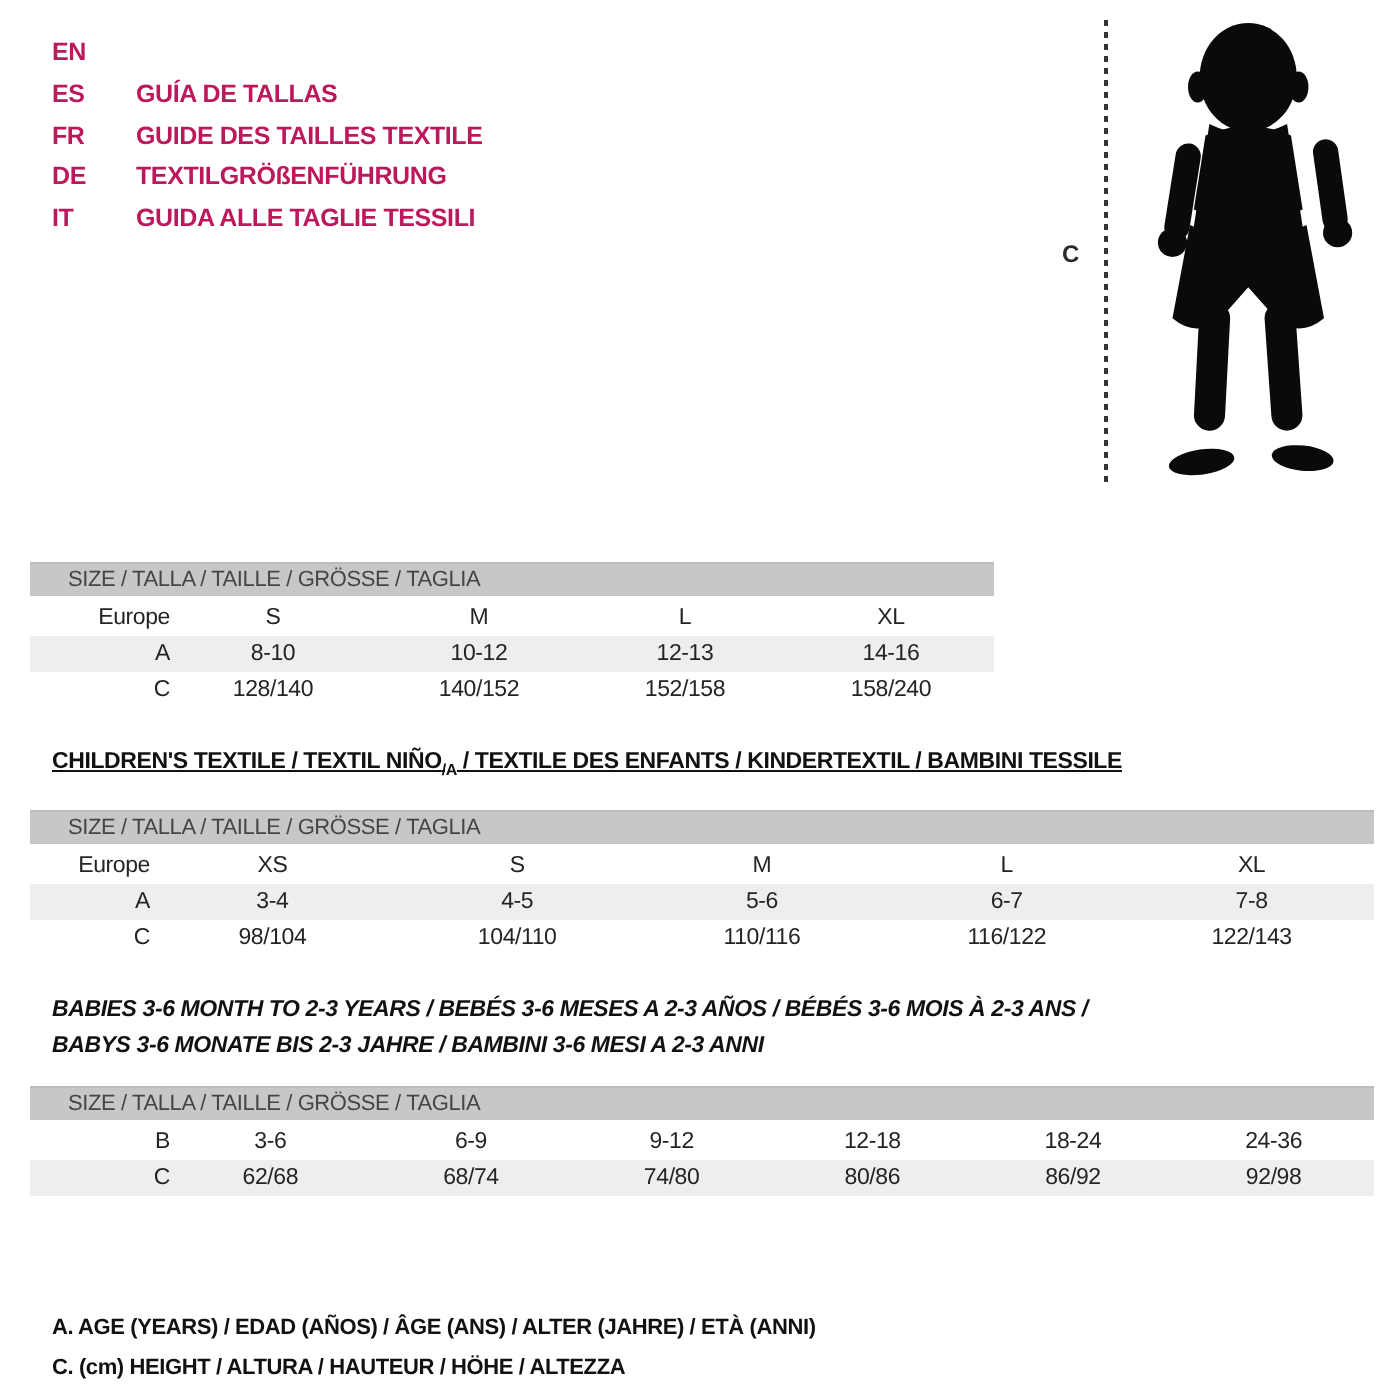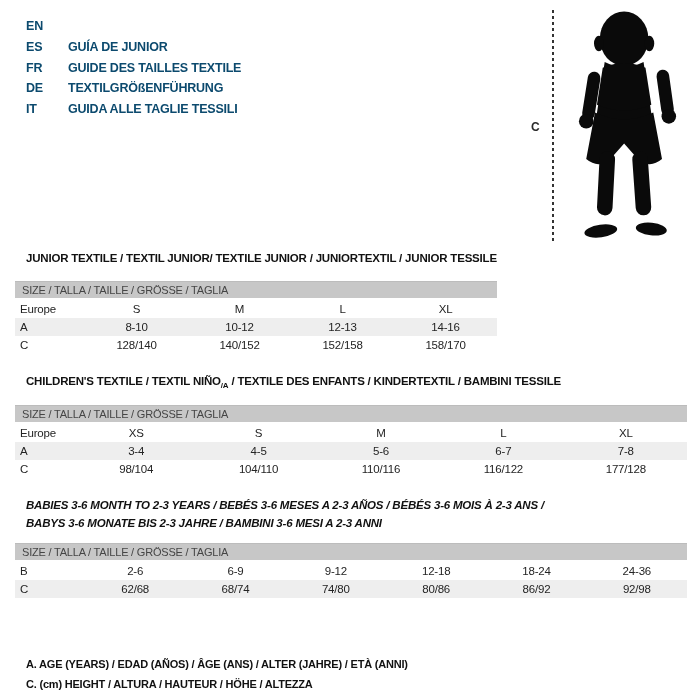--- a/index.html
+++ b/index.html
@@ -5,21 +5,21 @@
   * { margin:0; padding:0; box-sizing:border-box; }
   html,body { background:#fff; }
   body { font-family:"Liberation Sans", sans-serif; color:#1d1d1d; }
   .page {
     position:relative; width:700px; height:700px; background:#ffffff;
     overflow:hidden; letter-spacing:-0.2px;
   }
 
   
   .lang-block { position:absolute; left:26px; top:16px; }
-  .lang-row { display:flex; line-height:20.8px; font-size:12.5px; font-weight:bold; color:#0c4a6e; }
+  .lang-row { display:flex; line-height:20.8px; font-size:12.5px; font-weight:bold; color:#be185d; }
   .lang-code { width:42px; }
 
   
   .measure-label { position:absolute; left:531px; top:120px; font-size:12px; font-weight:bold; color:#2a2a2a; }
   .measure-line {
     position:absolute; left:552px; top:10px; width:2px; height:234px;
     background:repeating-linear-gradient(to bottom, #333 0 3px, transparent 3px 6px);
   }
   .baby-svg { position:absolute; left:560px; top:6px; width:136px; height:246px; }
 
@@ -27,43 +27,43 @@
   .section-title {
     position:absolute; left:26px; font-size:11.5px; font-weight:bold; color:#111;
     line-height:18px; white-space:nowrap;
   }
   .size-table {
     position:absolute; left:15px; table-layout:fixed; border-collapse:separate; border-spacing:0;
     font-size:11.5px; color:#242424;
   }
   .size-table td { height:18px; vertical-align:middle; overflow:hidden; white-space:nowrap; }
   .size-table .bar td {
-    background:#c7c7c7; color:#454545; font-size:11px; padding-left:7px;
+    background:#c7c7c7; color:#454545; font-size:11px; padding-left:19px;
     border-top:1px solid #bcbcbc; border-bottom:2px solid #ffffff; height:19px;
   }
-  .size-table .label-cell { text-align:left; padding-left:5px; }
+  .size-table .label-cell { text-align:right; padding-left:5px; }
   .size-table .data-cell { text-align:center; }
   .size-table tr.shade td { background:#eeeeee; }
 
   
   .notes { position:absolute; left:26px; top:655px; }
   .note-line { font-size:11px; font-weight:bold; color:#111; line-height:19.6px; white-space:nowrap; }
 </style>
 </head>
 <body>
 
 <div class="page">
 
   <div class="lang-block">
     <div class="lang-row">
       <span class="lang-code">EN</span>
     </div>
     <div class="lang-row">
       <span class="lang-code">ES</span>
-      <span class="lang-title">GUÍA DE JUNIOR</span>
+      <span class="lang-title">GUÍA DE TALLAS</span>
     </div>
     <div class="lang-row">
       <span class="lang-code">FR</span>
       <span class="lang-title">GUIDE DES TAILLES TEXTILE</span>
     </div>
     <div class="lang-row">
       <span class="lang-code">DE</span>
       <span class="lang-title">TEXTILGRÖßENFÜHRUNG</span>
     </div>
     <div class="lang-row">
@@ -92,23 +92,20 @@
       <path d="M36 108 Q66 122 96 108 L105 156 Q93 166 81 157 L66 140 L51 157 Q39 166 27 156 Z"></path>
 
       <rect x="41" y="148" width="16" height="66" rx="8" transform="rotate(3 49 150)"></rect>
       <rect x="74" y="148" width="16" height="66" rx="8" transform="rotate(-4 82 150)"></rect>
 
       <ellipse cx="42" cy="230" rx="17" ry="6.5" transform="rotate(-8 42 230)"></ellipse>
       <ellipse cx="94" cy="228" rx="16" ry="6.5" transform="rotate(6 94 228)"></ellipse>
     </g>
   </svg>
 
-  <div class="section-title" style="top:249px;">
-    <span>JUNIOR TEXTILE / TEXTIL JUNIOR/ TEXTILE JUNIOR / JUNIORTEXTIL / JUNIOR TESSILE</span>
-  </div>
   <table class="size-table" style="top:281px; width:482px;">
     <colgroup>
       <col style="width:70px">
         <col>
         <col>
         <col>
         <col>
     </colgroup>
     <tbody>
         <tr class="bar">
@@ -126,26 +123,26 @@
       <td class="data-cell">8-10</td>
       <td class="data-cell">10-12</td>
       <td class="data-cell">12-13</td>
       <td class="data-cell">14-16</td>
     </tr>
     <tr>
       <td class="label-cell">C</td>
       <td class="data-cell">128/140</td>
       <td class="data-cell">140/152</td>
       <td class="data-cell">152/158</td>
-      <td class="data-cell">158/170</td>
+      <td class="data-cell">158/240</td>
     </tr>
   </tbody>
     </table>
 
-  <div class="section-title" style="top:372px;">
+  <div class="section-title" style="top:372px;text-decoration:underline;">
     <span>CHILDREN'S TEXTILE / TEXTIL NIÑO</span><span style="font-size:8px; vertical-align:sub;">/A</span><span> / TEXTILE DES ENFANTS / KINDERTEXTIL / BAMBINI TESSILE</span>
   </div>
   <table class="size-table" style="top:405px; width:672px;">
     <colgroup>
       <col style="width:60px">
         <col>
         <col>
         <col>
         <col>
         <col>
@@ -169,21 +166,21 @@
       <td class="data-cell">5-6</td>
       <td class="data-cell">6-7</td>
       <td class="data-cell">7-8</td>
     </tr>
     <tr>
       <td class="label-cell">C</td>
       <td class="data-cell">98/104</td>
       <td class="data-cell">104/110</td>
       <td class="data-cell">110/116</td>
       <td class="data-cell">116/122</td>
-      <td class="data-cell">177/128</td>
+      <td class="data-cell">122/143</td>
     </tr>
   </tbody>
     </table>
 
   <div class="section-title" style="top:496px;font-style:italic;">
     <div>BABIES 3-6 MONTH TO 2-3 YEARS / BEBÉS 3-6 MESES A 2-3 AÑOS / BÉBÉS 3-6 MOIS À 2-3 ANS /</div>
     <div>BABYS 3-6 MONATE BIS 2-3 JAHRE / BAMBINI 3-6 MESI A 2-3 ANNI</div>
   </div>
   <table class="size-table" style="top:543px; width:672px;">
     <colgroup>
@@ -194,21 +191,21 @@
         <col>
         <col>
         <col>
     </colgroup>
     <tbody>
         <tr class="bar">
       <td colspan="7">SIZE / TALLA / TAILLE / GRÖSSE / TAGLIA</td>
     </tr>
     <tr>
       <td class="label-cell">B</td>
-      <td class="data-cell">2-6</td>
+      <td class="data-cell">3-6</td>
       <td class="data-cell">6-9</td>
       <td class="data-cell">9-12</td>
       <td class="data-cell">12-18</td>
       <td class="data-cell">18-24</td>
       <td class="data-cell">24-36</td>
     </tr>
     <tr class="shade">
       <td class="label-cell">C</td>
       <td class="data-cell">62/68</td>
       <td class="data-cell">68/74</td>

